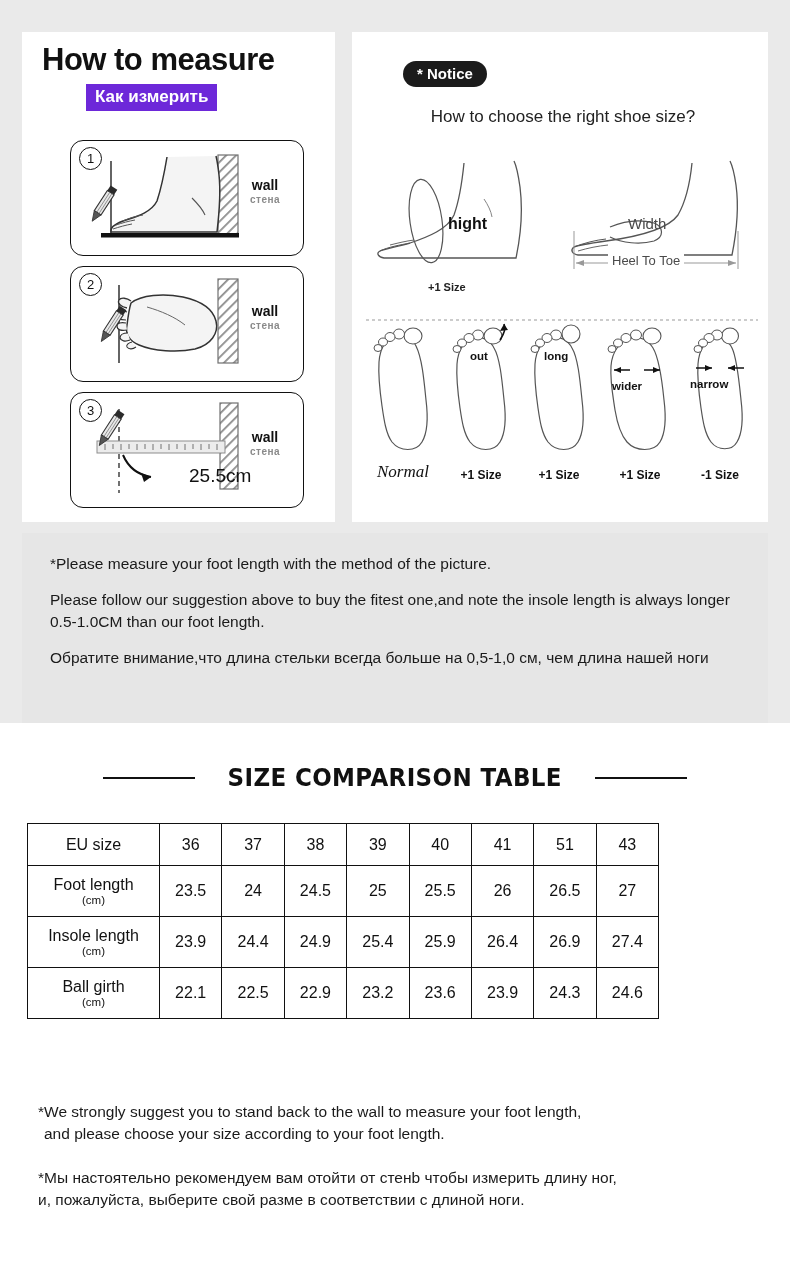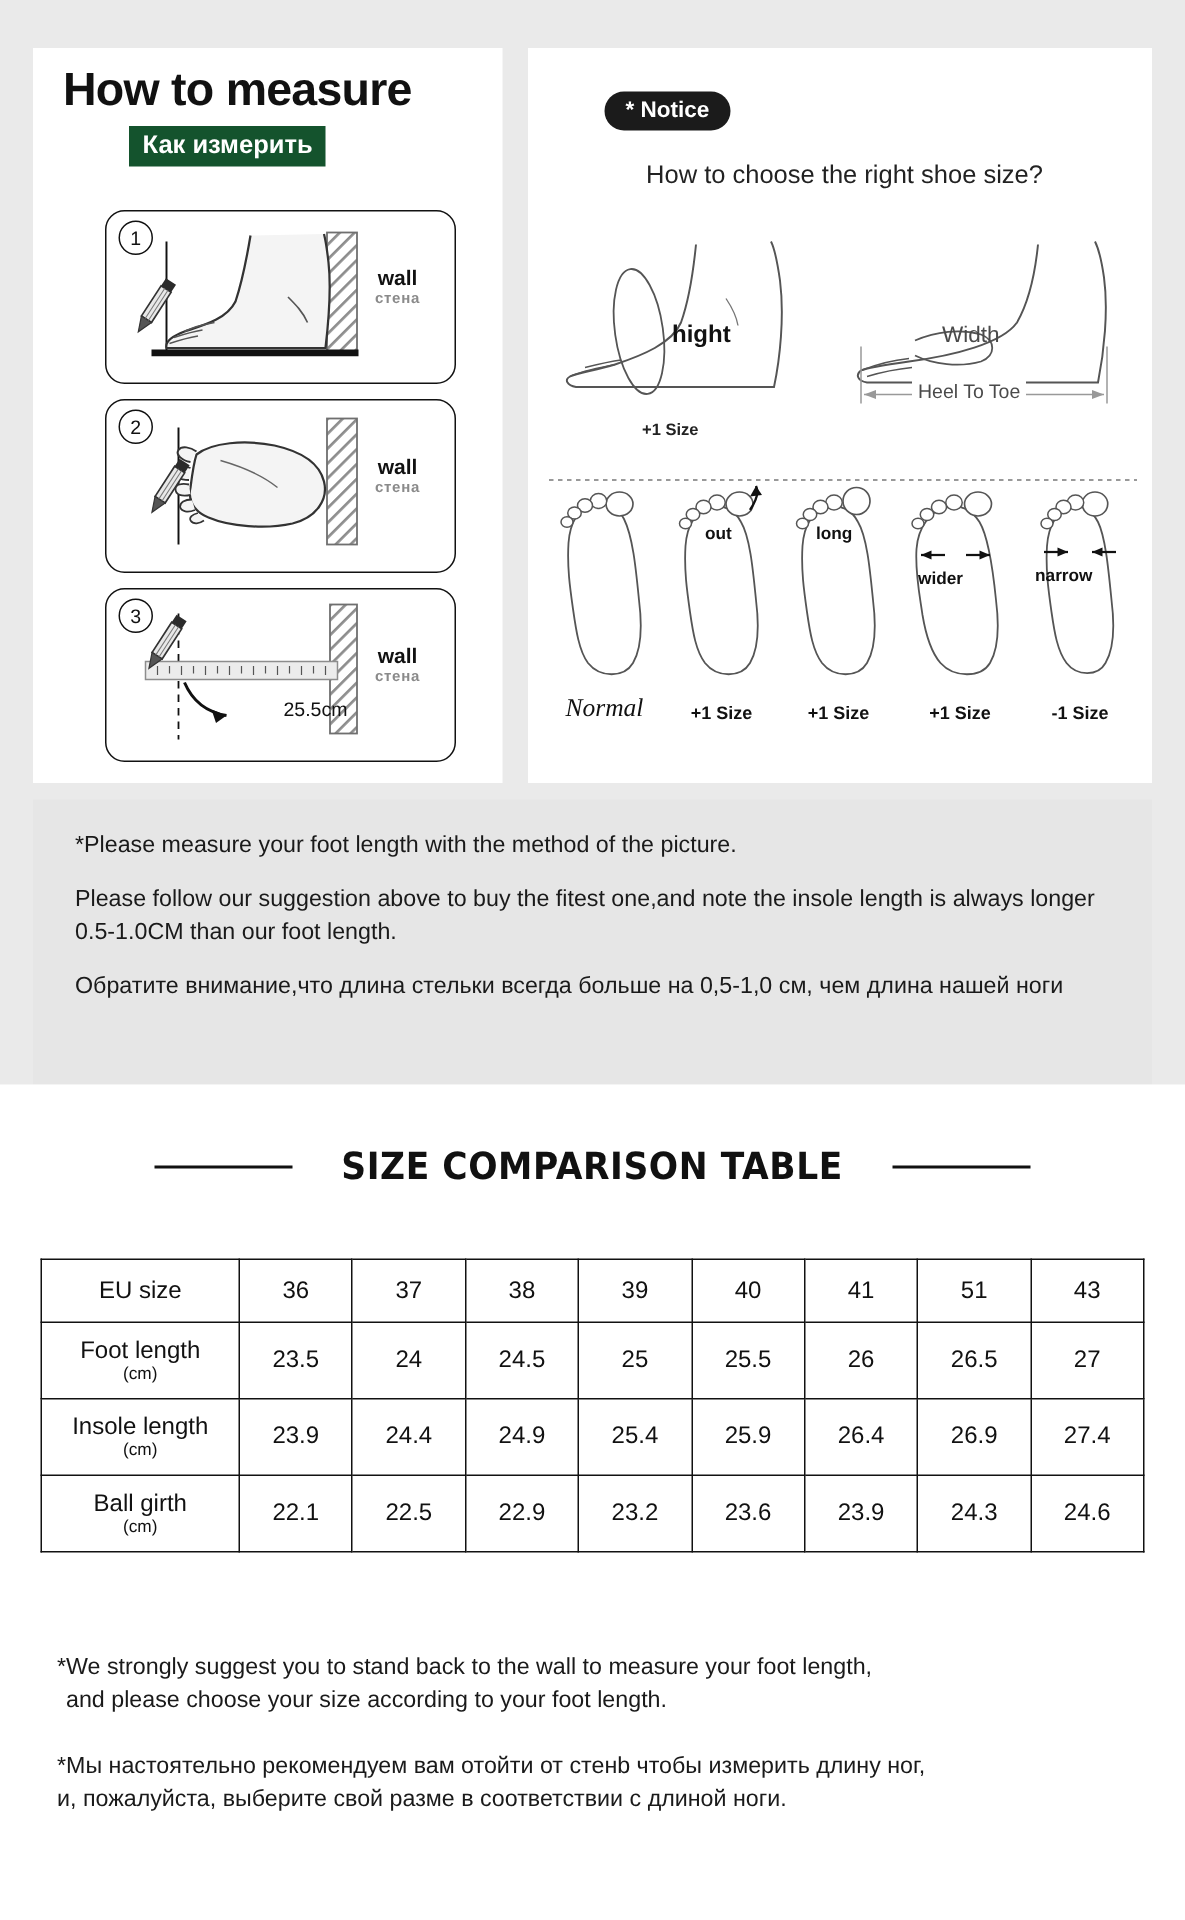--- a/index.html
+++ b/index.html
@@ -19,21 +19,21 @@
   .panel-left{left:22px;top:0;width:313px;height:490px;}
   .panel-right{left:352px;top:0;width:416px;height:490px;}
 
   .title-main{
     position:absolute;left:20px;top:10px;
     font-size:31px;font-weight:700;letter-spacing:-0.5px;
     color:#111;white-space:nowrap;
   }
   .title-sub{
     position:absolute;left:64px;top:52px;
-    background:#14532d;color:#fff;
+    background:#6d28d9;color:#fff;
     font-size:17px;font-weight:700;
     padding:3px 9px 4px 9px;white-space:nowrap;
   }
 
   
   .step{
     position:absolute;left:48px;width:232px;height:114px;
     border:1.6px solid #111;border-radius:13px;background:#fff;
     overflow:hidden;
   }
@@ -45,21 +45,21 @@
     border:1.5px solid #111;border-radius:50%;
     font-size:13px;line-height:21px;text-align:center;color:#111;
   }
   .wall-label{
     position:absolute;right:7px;top:37px;width:62px;text-align:center;
   }
   .wall-en{font-size:14px;font-weight:700;color:#111;line-height:15px;}
   .wall-ru{font-size:10px;font-weight:700;color:#8a8a8a;line-height:13px;letter-spacing:0.5px;}
   .measure-val{
     position:absolute;left:118px;top:72px;
-    font-size:13px;color:#111;
+    font-size:19px;color:#111;
   }
 
   
   .notice-pill{
     position:absolute;left:51px;top:29px;
     background:#1b1b1b;color:#fff;border-radius:14px;
     font-size:15px;font-weight:700;
     padding:4px 14px 5px 14px;white-space:nowrap;
   }
   .notice-q{
@@ -99,21 +99,21 @@
   }
   .rule{width:92px;height:2px;background:#111;}
   .table-title{
     font-family:"DejaVu Sans", sans-serif;
     font-size:25px;font-weight:700;letter-spacing:0.4px;
     color:#111;white-space:nowrap;
     transform:scaleX(0.92);
   }
 
   table.sizes{
-    position:absolute;left:27px;top:116px;width:736px;
+    position:absolute;left:27px;top:100px;width:632px;
     border-collapse:collapse;table-layout:fixed;
   }
   table.sizes td{
     border:1.5px solid #111;
     text-align:center;vertical-align:middle;
     font-size:16px;color:#111;height:35px;
   }
   table.sizes td.rowhead{
     width:127px;font-size:16px;line-height:18px;padding:3px 2px;
   }

